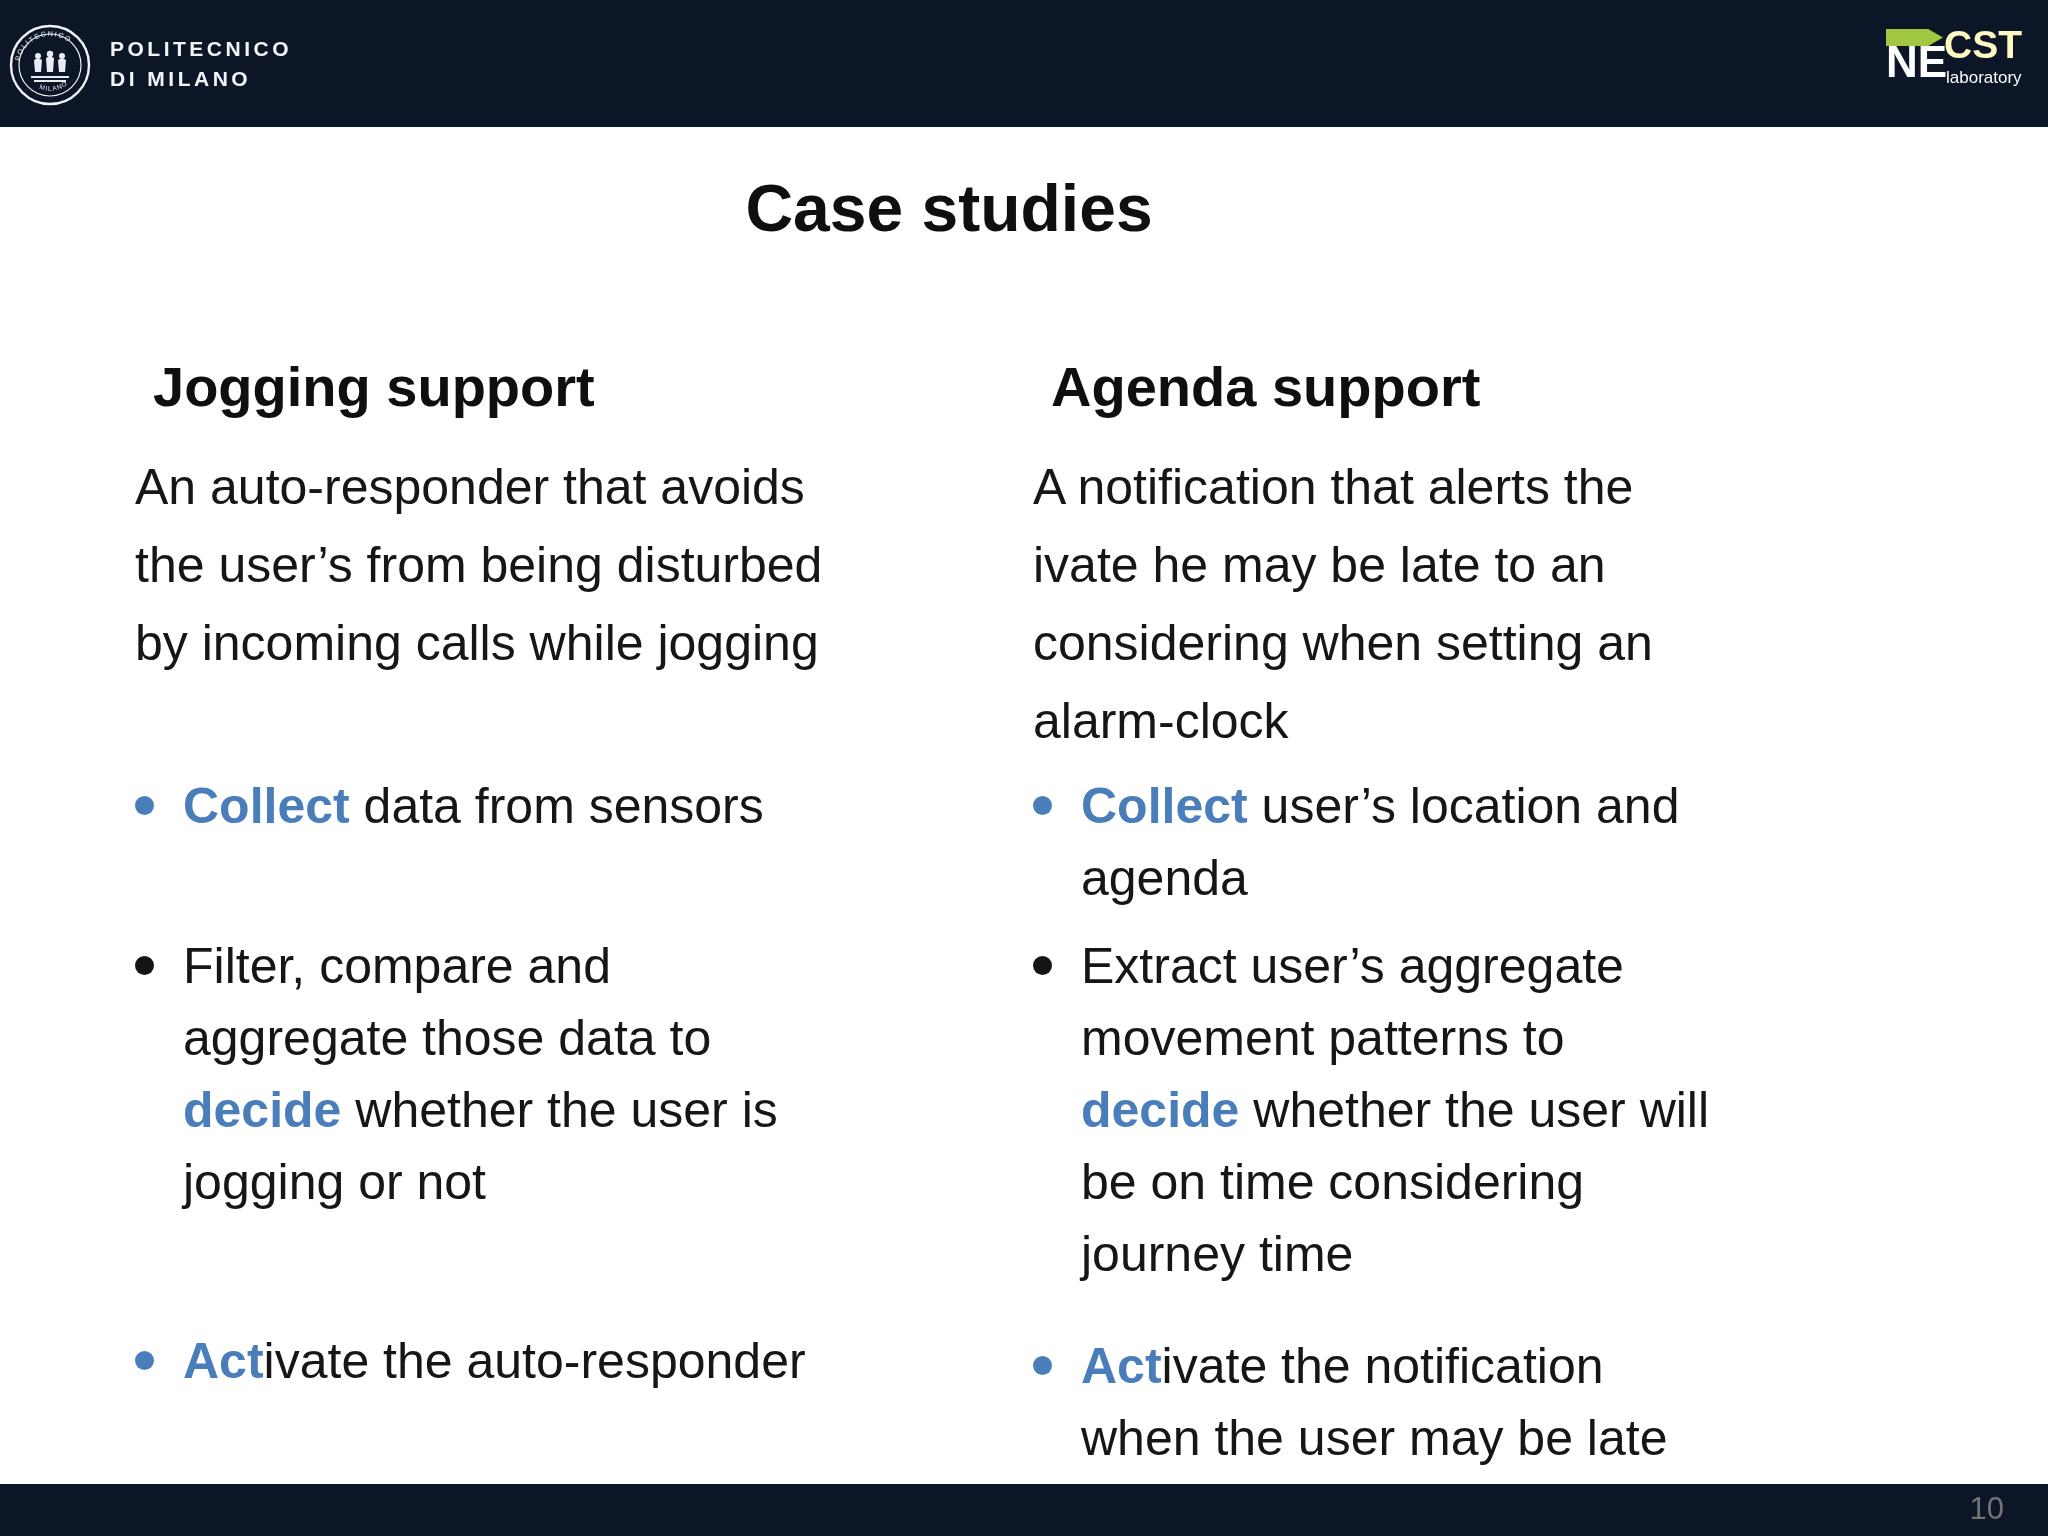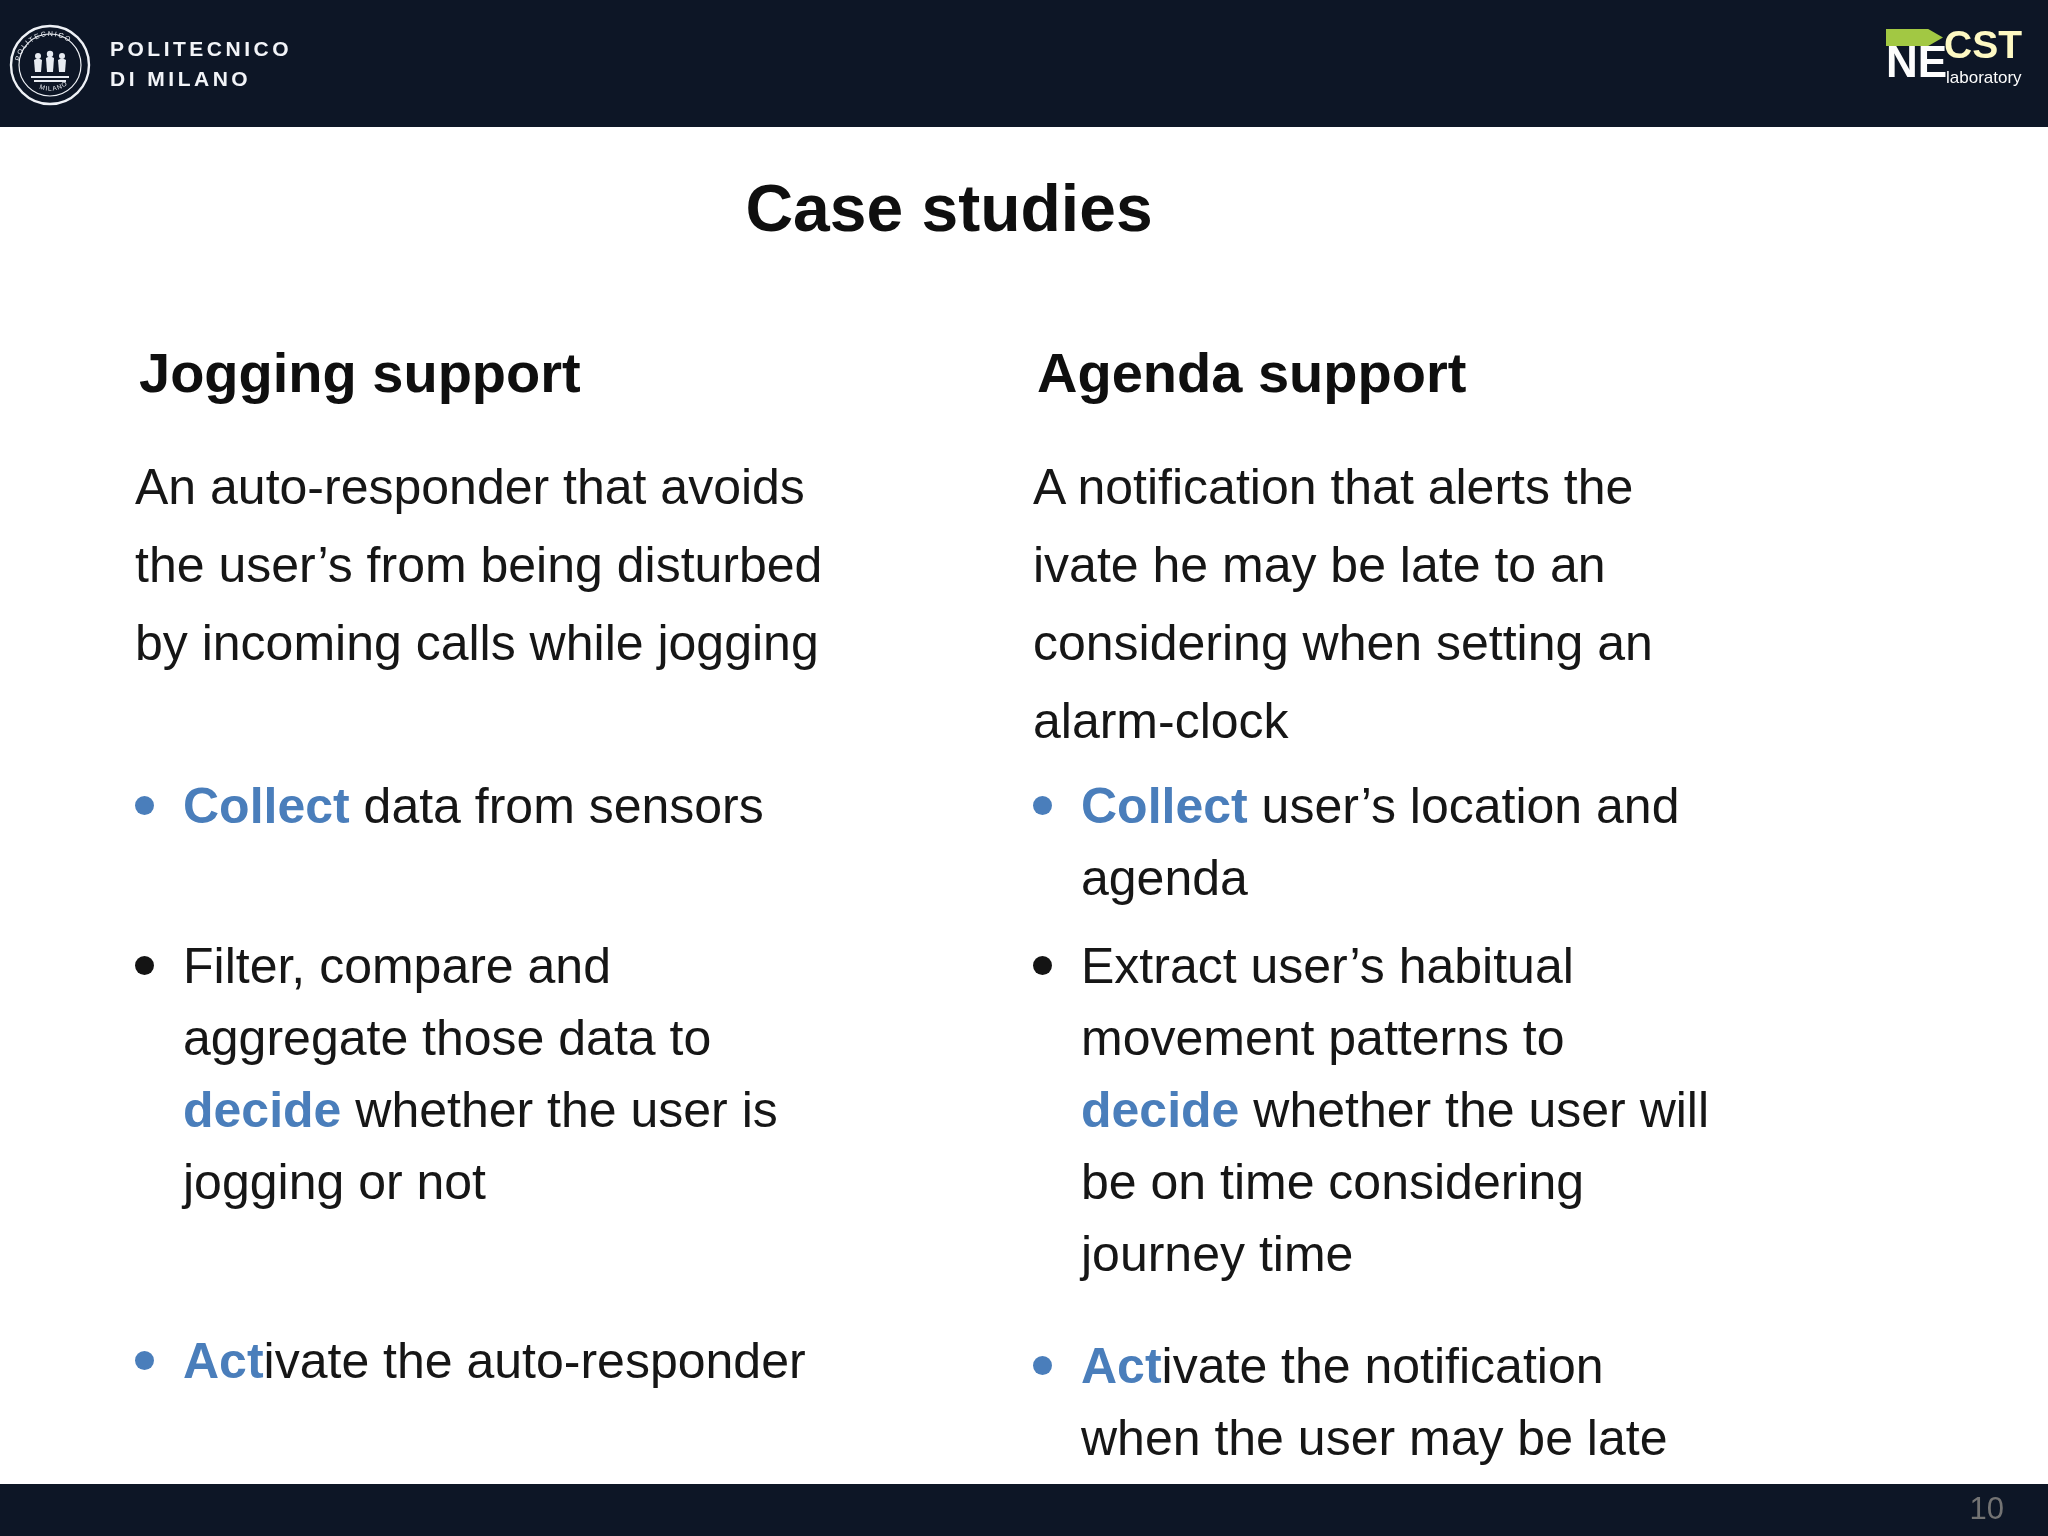--- a/index.html
+++ b/index.html
@@ -38,21 +38,21 @@
     position:absolute;right:44px;bottom:0;height:52px;line-height:50px;
     font-size:31px;color:#737373;
   }
 
   
   .title{
     position:absolute;top:170px;left:0;width:1898px;text-align:center;
     font-size:66px;line-height:76px;font-weight:bold;color:#0f0f0f;margin:0;
   }
   .col-heading{
-    position:absolute;margin:4px;font-size:56px;line-height:66px;font-weight:bold;color:#0f0f0f;
+    position:absolute;margin:18px;font-size:56px;line-height:66px;font-weight:bold;color:#0f0f0f;
   }
   .h-left{left:135px;top:336px;}
   .h-right{left:1033px;top:336px;}
 
   .intro{position:absolute;top:448px;font-size:50px;line-height:78px;color:#161616;}
   .i-left{left:135px;}
   .i-right{left:1033px;}
 
   .bullet{position:absolute;font-size:50px;line-height:72px;color:#161616;}
   .bullet .line{padding-left:48px;white-space:nowrap;}
@@ -145,21 +145,21 @@
   </div>
 
   <div class="bullet" style="left:1033px;top:770px;">
     <span class="marker m-blue"></span>
     <div class="line"><span></span><span class="hl">Collect</span><span> user’s location and</span></div>
     <div class="line"><span>agenda</span><span class="hl"></span><span></span></div>
   </div>
 
   <div class="bullet" style="left:1033px;top:930px;">
     <span class="marker m-black"></span>
-    <div class="line"><span>Extract user’s habitual</span><span class="hl"></span><span></span></div>
+    <div class="line"><span>Extract user’s aggregate</span><span class="hl"></span><span></span></div>
     <div class="line"><span>movement patterns to</span><span class="hl"></span><span></span></div>
     <div class="line"><span></span><span class="hl">decide</span><span> whether the user will</span></div>
     <div class="line"><span>be on time considering</span><span class="hl"></span><span></span></div>
     <div class="line"><span>journey time</span><span class="hl"></span><span></span></div>
   </div>
 
   <div class="bullet" style="left:1033px;top:1330px;">
     <span class="marker m-blue"></span>
     <div class="line"><span></span><span class="hl">Act</span><span>ivate the notification</span></div>
     <div class="line"><span>when the user may be late</span><span class="hl"></span><span></span></div>

